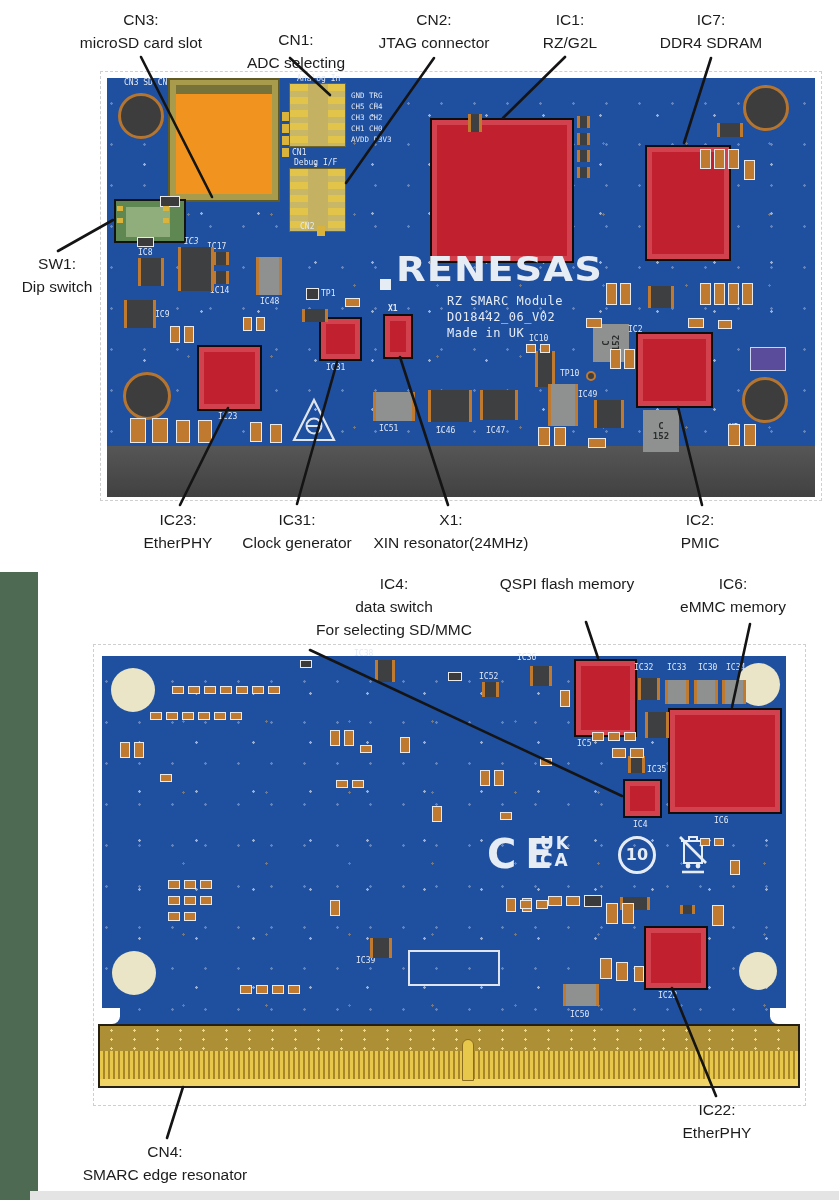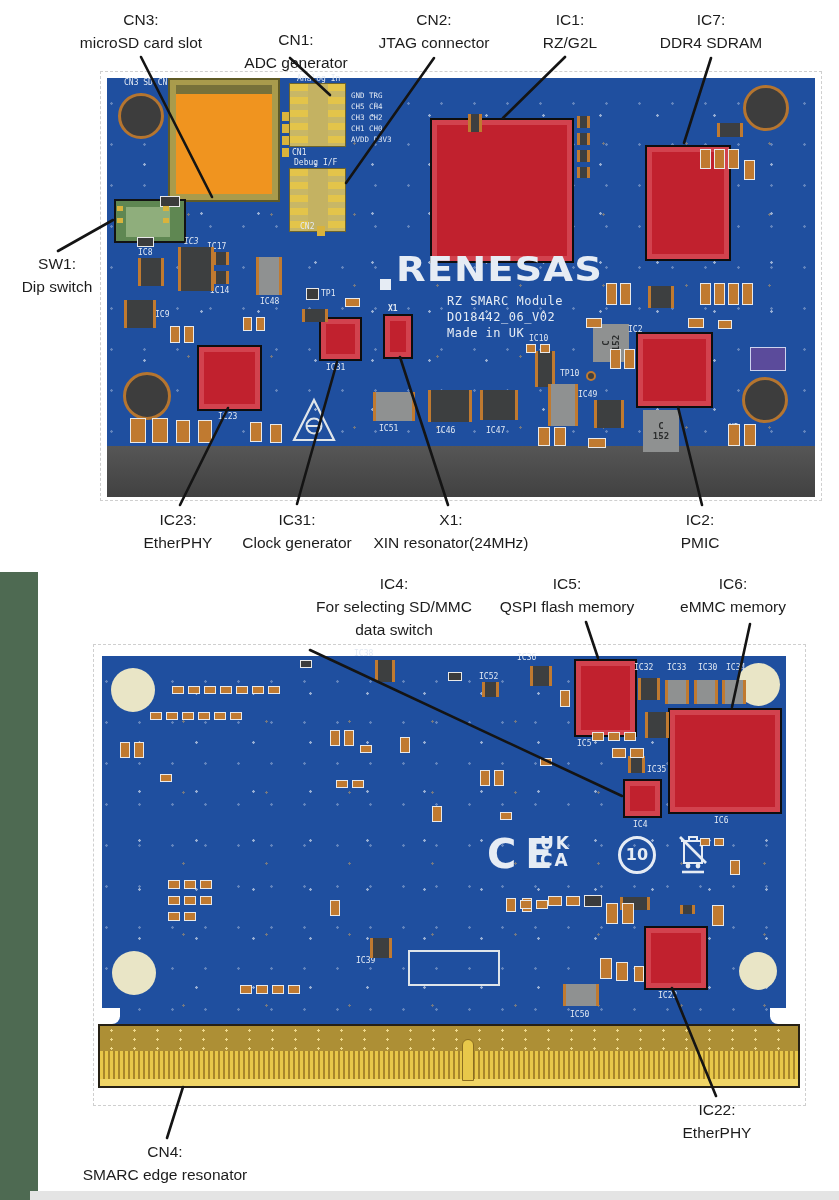--- a/index.html
+++ b/index.html
@@ -361,21 +361,21 @@
       <line x1="183" y1="1087" x2="167" y2="1138"></line>
     </g>
   </svg>
 
   <div class="ann" style="left:46px;top:8px;width:190px;">
     <div>CN3:</div>
     <div>microSD card slot</div>
   </div>
   <div class="ann" style="left:211px;top:8px;width:170px;margin-top:20px;">
     <div>CN1:</div>
-    <div>ADC generator</div>
+    <div>ADC selecting</div>
   </div>
   <div class="ann" style="left:349px;top:8px;width:170px;">
     <div>CN2:</div>
     <div>JTAG connector</div>
   </div>
   <div class="ann" style="left:510px;top:8px;width:120px;">
     <div>IC1:</div>
     <div>RZ/G2L</div>
   </div>
   <div class="ann" style="left:631px;top:8px;width:160px;">
@@ -398,25 +398,24 @@
     <div>X1:</div>
     <div>XIN resonator(24MHz)</div>
   </div>
   <div class="ann" style="left:640px;top:508px;width:120px;">
     <div>IC2:</div>
     <div>PMIC</div>
   </div>
 
   <div class="ann" style="left:284px;top:572px;width:220px;">
     <div>IC4:</div>
+    <div>data switch</div>
     <div>For selecting SD/MMC</div>
-    <div>data switch</div>
   </div>
   <div class="ann" style="left:472px;top:572px;width:190px;">
-    <div>IC5:</div>
     <div>QSPI flash memory</div>
   </div>
   <div class="ann" style="left:648px;top:572px;width:170px;">
     <div>IC6:</div>
     <div>eMMC memory</div>
   </div>
   <div class="ann" style="left:647px;top:1098px;width:140px;">
     <div>IC22:</div>
     <div>EtherPHY</div>
   </div>

